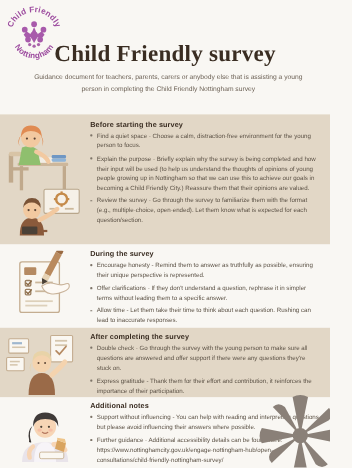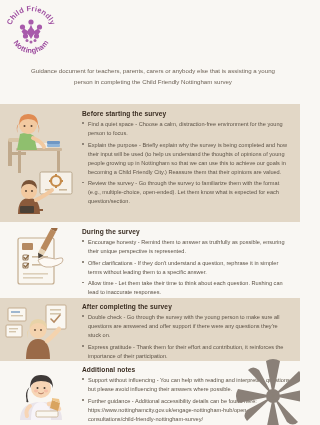--- a/index.html
+++ b/index.html
@@ -100,20 +100,21 @@
           <circle cx="28" cy="30" r="3.4"></circle>
         </g>
         <g fill="#9c4a9e" opacity=".85">
           <circle cx="24" cy="38.5" r="1.5"></circle>
           <circle cx="32" cy="38.5" r="1.5"></circle>
           <circle cx="28" cy="40" r="1.5"></circle>
         </g>
       </svg>
     </div>
 
+    <div class="title">Child Friendly survey</div>
     <div class="subtitle">Guidance document for teachers, parents, carers or anybody else that is assisting a young person in completing the Child Friendly Nottingham survey</div>
   </div>
 
   <div class="section s1">
     <div class="art">
       <svg viewBox="0 0 82 118" width="82" height="118">
 
         <g>
           <rect x="16" y="38" width="46" height="3" rx="1" fill="#cdb79b"></rect>
           <rect x="18" y="41" width="3" height="22" fill="#c0a98c"></rect>

